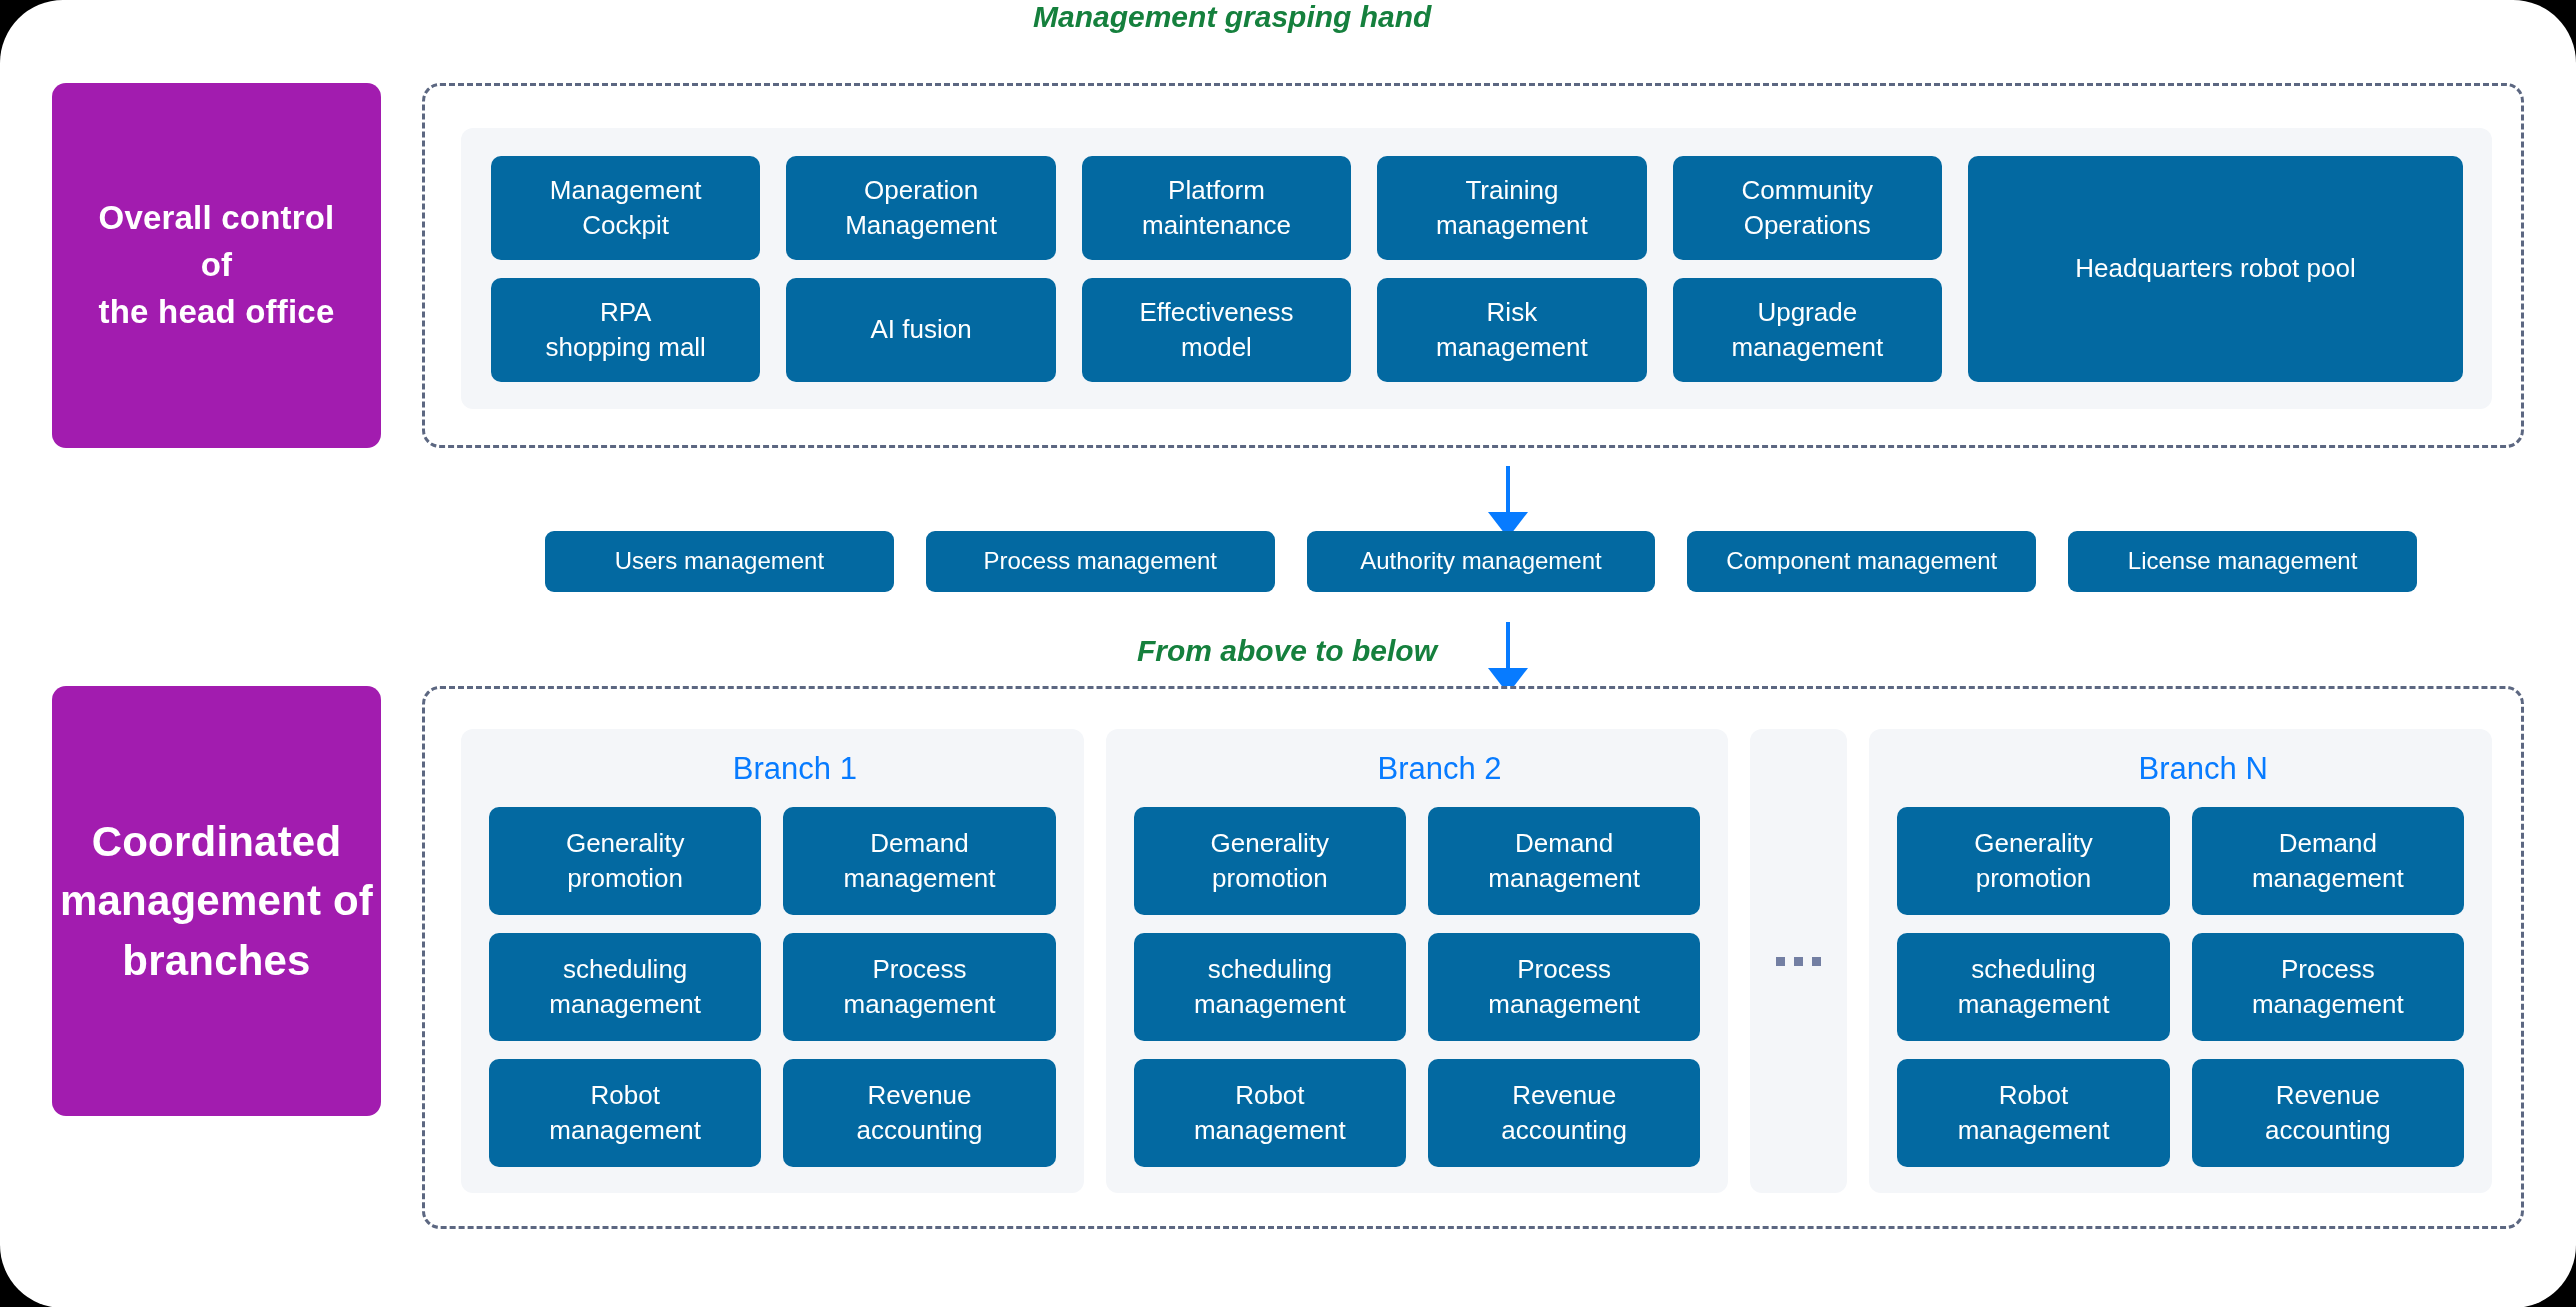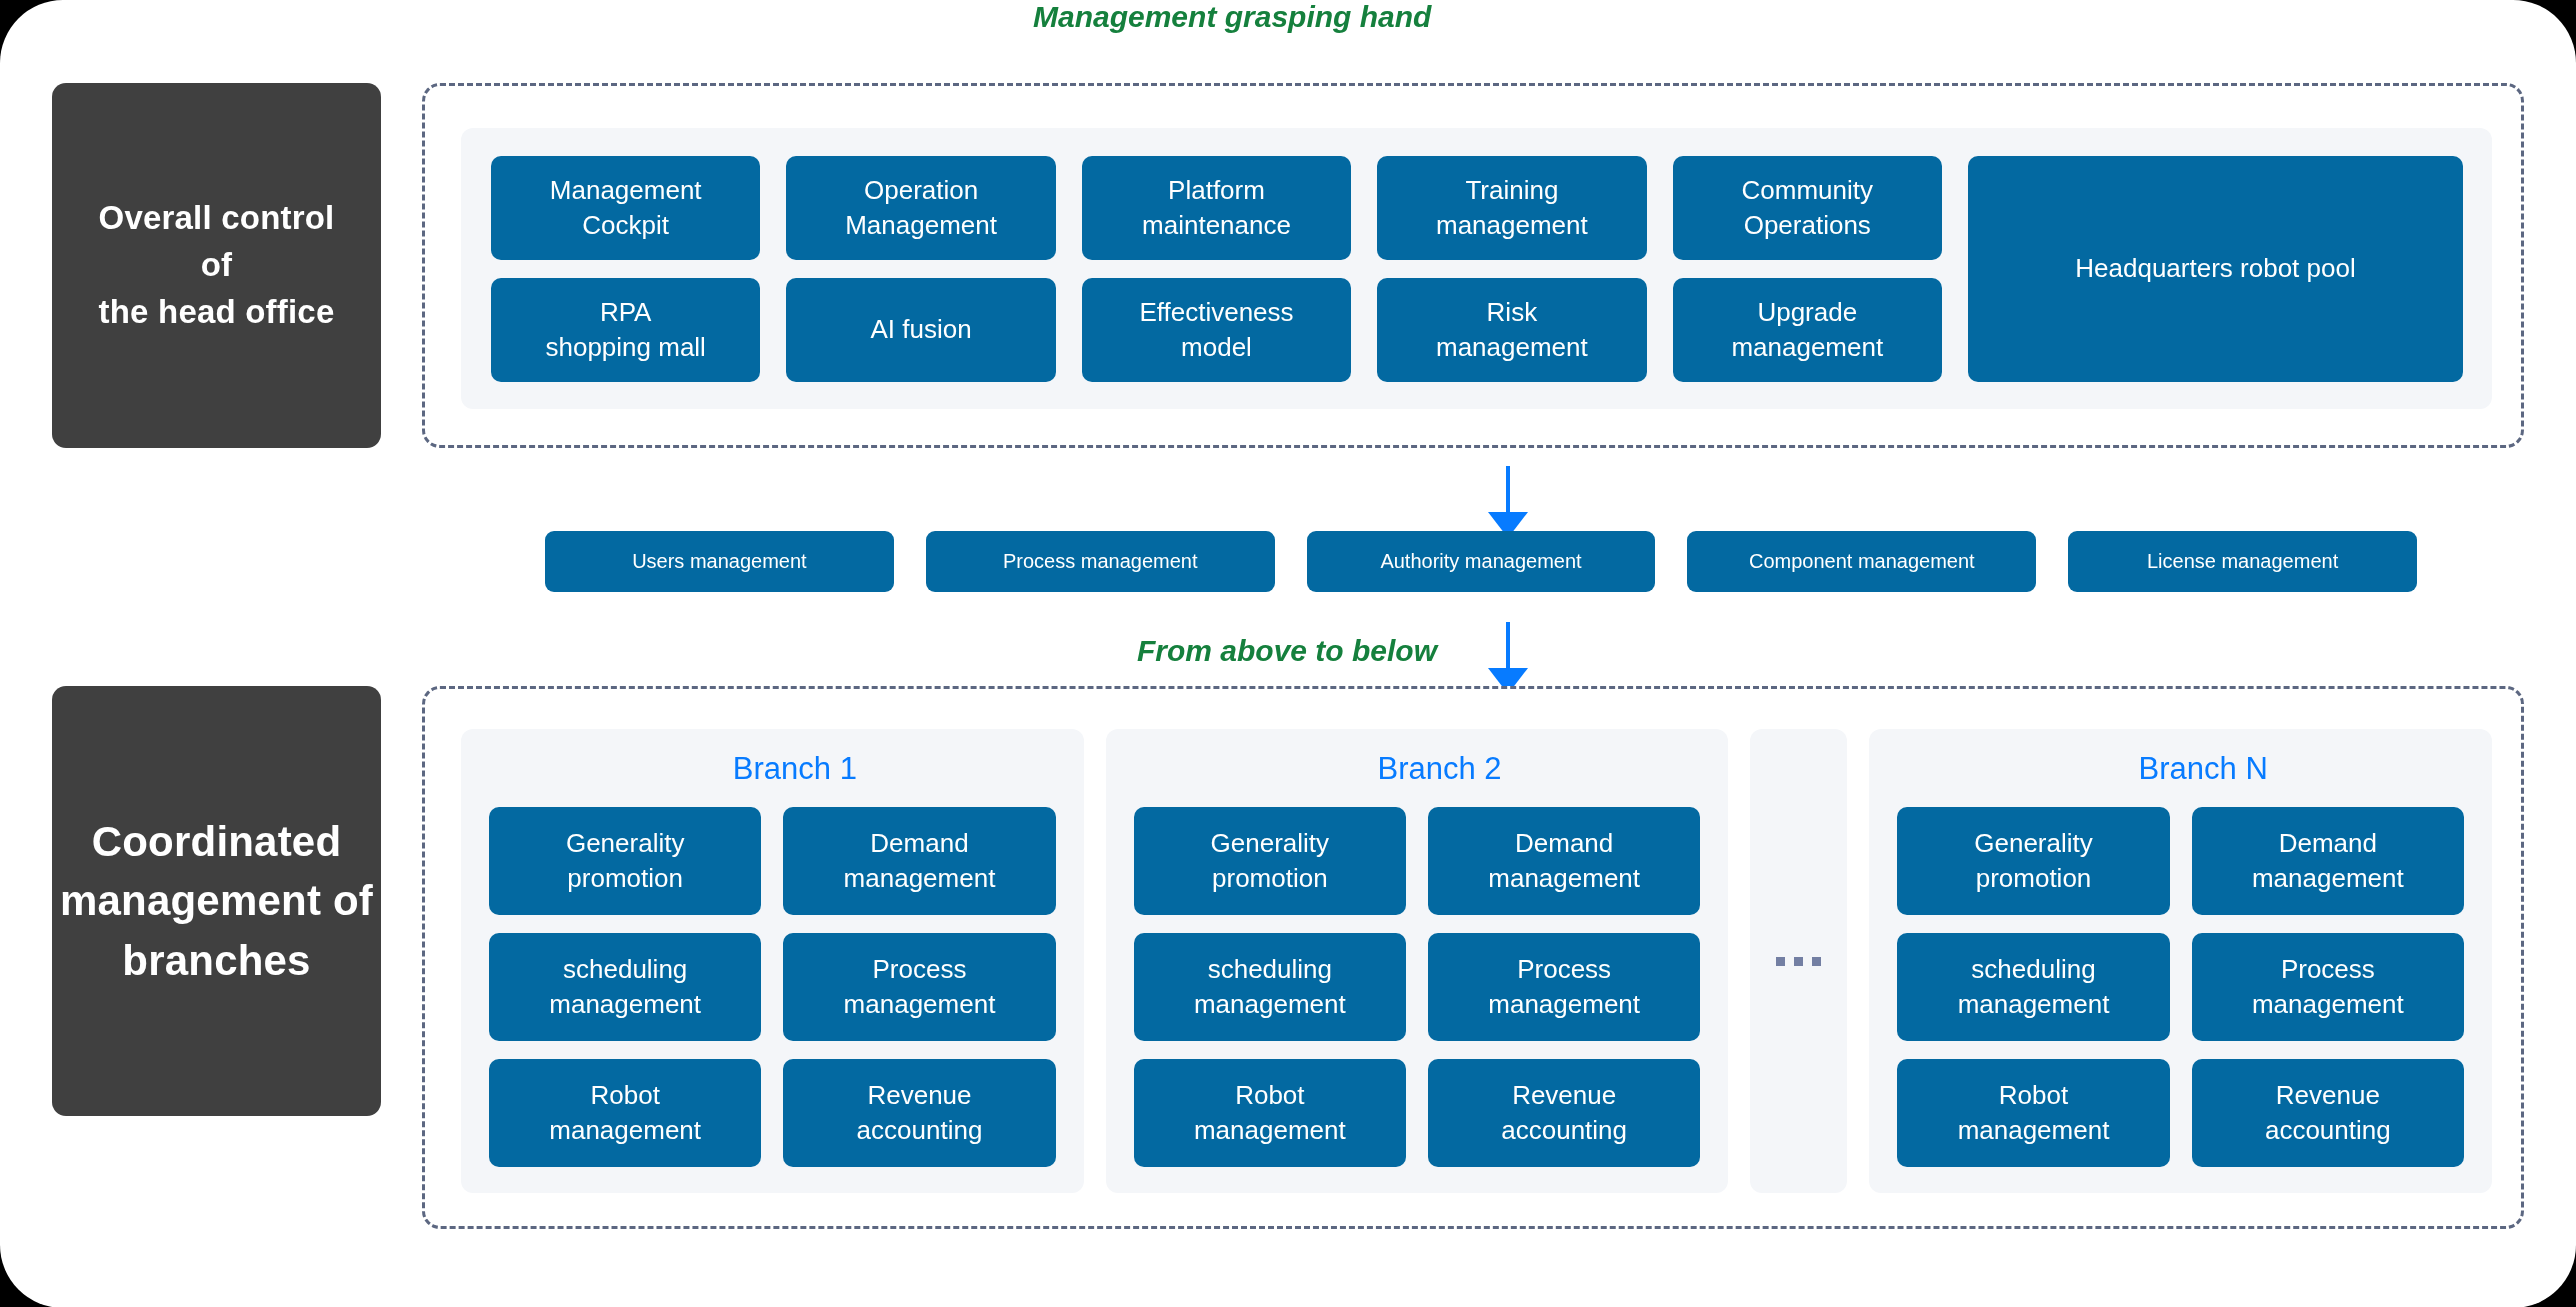--- a/index.html
+++ b/index.html
@@ -19,21 +19,21 @@
     height: 1308px;
     background: #ffffff;
     border-radius: 63px;
     overflow: hidden;
     box-sizing: border-box;
   }
 
   
   .blue-panel {
     position: absolute;
-    background: #404040;
+    background: #a21caf;
     border-radius: 14px;
     color: #ffffff;
     font-weight: bold;
     display: flex;
     align-items: center;
     justify-content: center;
     text-align: center;
     line-height: 1.42;
     letter-spacing: 0.2px;
   }
@@ -151,21 +151,21 @@
 
   #mgmt-row {
     position: absolute;
     left: 535px; top: 531px;
     width: 1882px; height: 61px;
     display: flex;
     gap: 22px;
   }
   #mgmt-row .box {
     flex: 1 1 0;
-    font-size: 20px;
+    font-size: 24px;
     border-radius: 9px;
     margin-left: 10px;
   }
 
   
   #branch-row {
     position: absolute;
     left: 36px; top: 40px;
     width: 2031px; height: 464px;
     display: flex;

